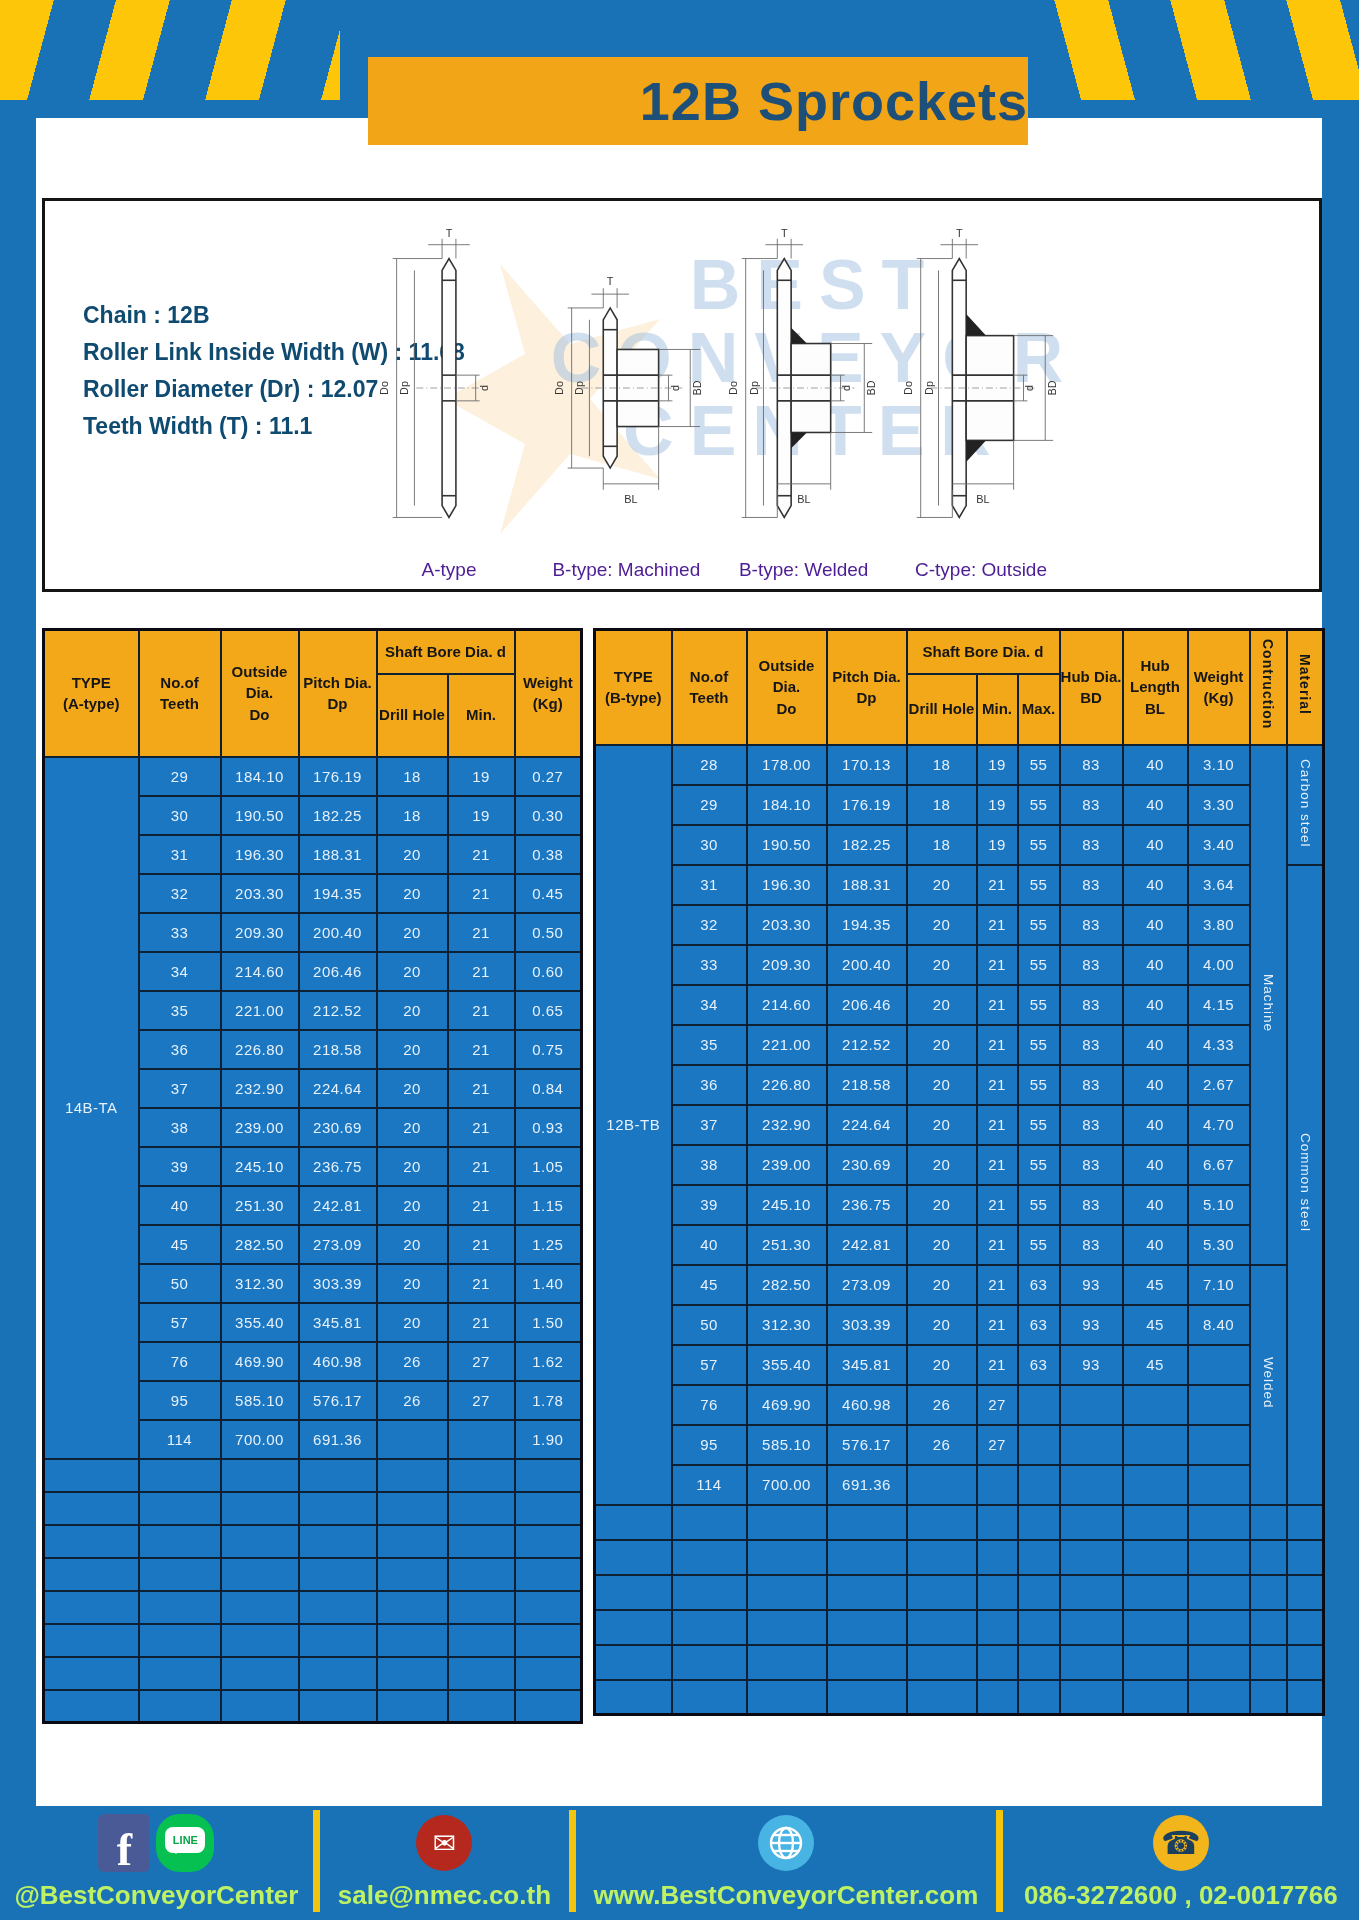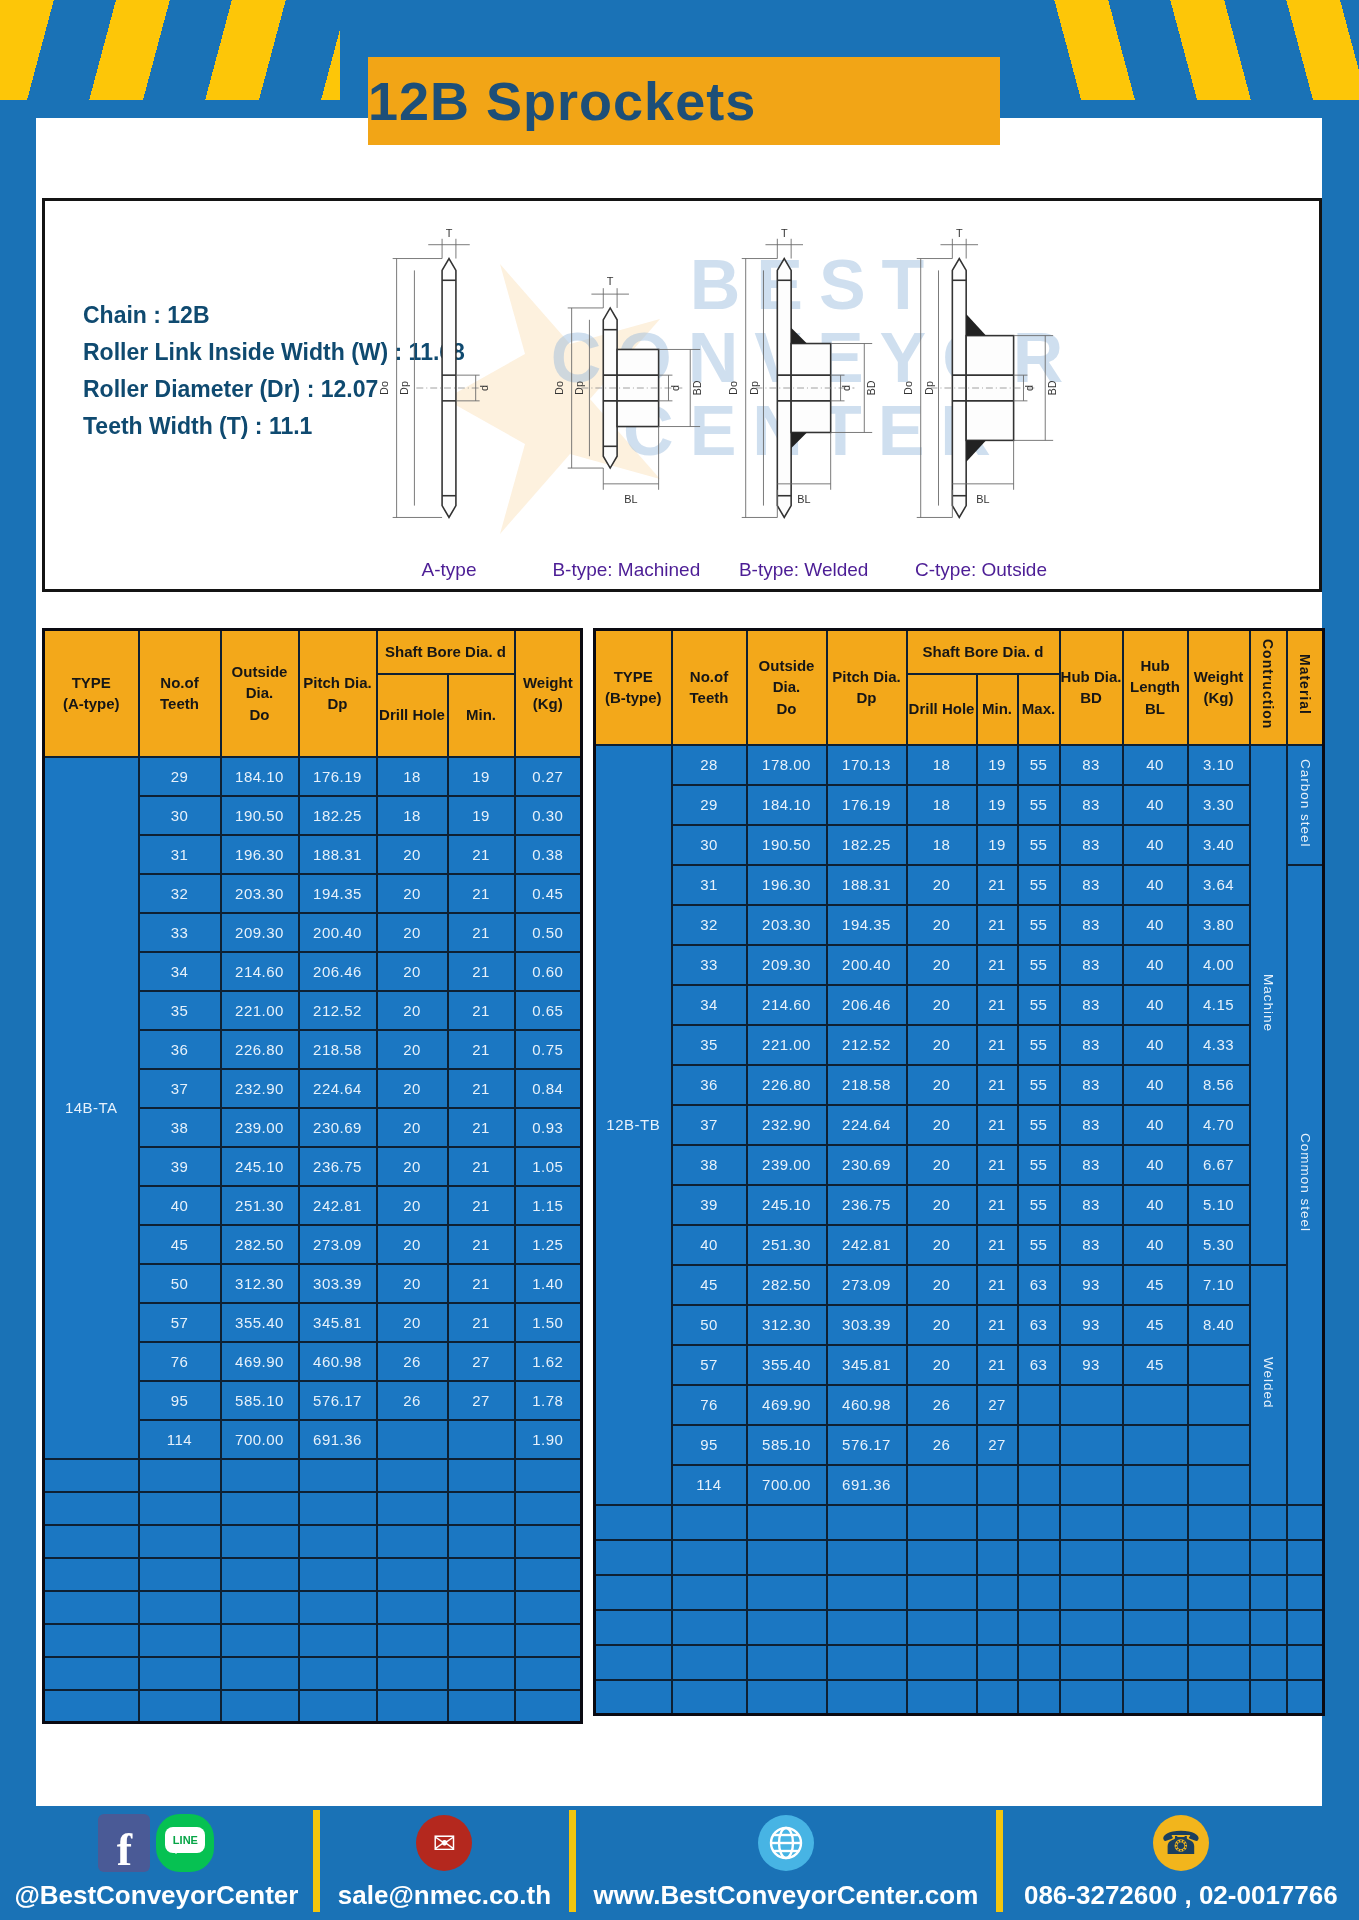--- a/index.html
+++ b/index.html
@@ -10,21 +10,21 @@
   
   #page-white{left:36px;top:118px;width:1286px;height:1688px;background:#ffffff;}
 
   
   .stripes{top:0;height:100px;width:340px;overflow:hidden;}
   #stripes-left{left:0;background:repeating-linear-gradient(105deg,#fdc608 0 52px,rgba(0,0,0,0) 52px 112px);}
   #stripes-right{right:0;background:repeating-linear-gradient(75deg,rgba(0,0,0,0) 0 60px,#fdc608 60px 112px);}
 
   
   #banner{left:368px;top:57px;width:632px;height:88px;background:#f2a516;
-          display:flex;align-items:center;justify-content:flex-start;}
+          display:flex;align-items:center;justify-content:flex-end;padding-left:28px;}
   #banner h1{margin:0;font-size:54px;font-weight:bold;color:#1d4f78;letter-spacing:1px;}
 
   
   #spec-box{left:42px;top:198px;width:1274px;height:388px;background:#ffffff;
             border:3px solid #141414;}
   #spec-text{position:absolute;left:38px;top:96px;font-size:23px;font-weight:bold;color:#0f4a70;line-height:37px;}
   #watermark{position:absolute;left:470px;top:48px;width:600px;text-align:center;
              font-size:70px;font-weight:bold;color:rgba(148,185,219,0.45);
              letter-spacing:16px;line-height:1.04;pointer-events:none;}
   #wm-shape{position:absolute;left:360px;top:28px;opacity:0.45;pointer-events:none;}
@@ -52,21 +52,21 @@
   #table-b thead tr.h1{height:44px;} #table-b thead tr.h2{height:71px;}
   #table-a tbody tr{height:39px;} #table-a tbody tr.empty{height:33px;}
   #table-b tbody tr{height:40px;} #table-b tbody tr.empty{height:35px;}
   .vert{writing-mode:vertical-rl;text-orientation:mixed;letter-spacing:1px;line-height:1;}
   thead th .vert{font-size:14px;}
   td .vert{font-size:13.5px;color:#e6f1fb;}
 
   
   #footer{left:0;top:1806px;width:1359px;height:114px;display:flex;align-items:stretch;}
   .f-sec{display:flex;flex-direction:column;align-items:center;justify-content:flex-start;padding-top:6px;}
-  .f-sec .f-text{color:#ffffff;font-size:26px;font-weight:bold;margin-top:6px;white-space:nowrap;}
+  .f-sec .f-text{color:#bef264;font-size:26px;font-weight:bold;margin-top:6px;white-space:nowrap;}
   .f-div{width:7px;background:#f3c50d;margin:4px 0 8px 0;}
   .icon-row{display:flex;gap:6px;align-items:center;height:62px;}
   .fb{width:52px;height:58px;background:#4a5a96;border-radius:6px;color:#fff;
       font-family:"Liberation Serif",serif;font-weight:bold;font-size:46px;
       display:flex;align-items:flex-end;justify-content:center;line-height:0.95;}
   .line-ic{width:58px;height:58px;background:#06c152;border-radius:24px;position:relative;}
   .line-bubble{position:absolute;left:9px;top:13px;width:40px;height:26px;background:#fff;border-radius:8px;
       display:flex;align-items:center;justify-content:center;font-size:11px;font-weight:bold;color:#06a546;}
   .line-bubble:after{content:"";position:absolute;left:6px;bottom:-6px;border:5px solid transparent;border-top-color:#fff;}
   .circle-ic{width:56px;height:56px;border-radius:50%;display:flex;align-items:center;justify-content:center;}
@@ -630,21 +630,21 @@
       </tr>
       <tr>
         <td>36</td>
         <td>226.80</td>
         <td>218.58</td>
         <td>20</td>
         <td>21</td>
         <td>55</td>
         <td>83</td>
         <td>40</td>
-        <td>8.56</td>
+        <td>2.67</td>
       </tr>
       <tr>
         <td>37</td>
         <td>232.90</td>
         <td>224.64</td>
         <td>20</td>
         <td>21</td>
         <td>55</td>
         <td>83</td>
         <td>40</td>

